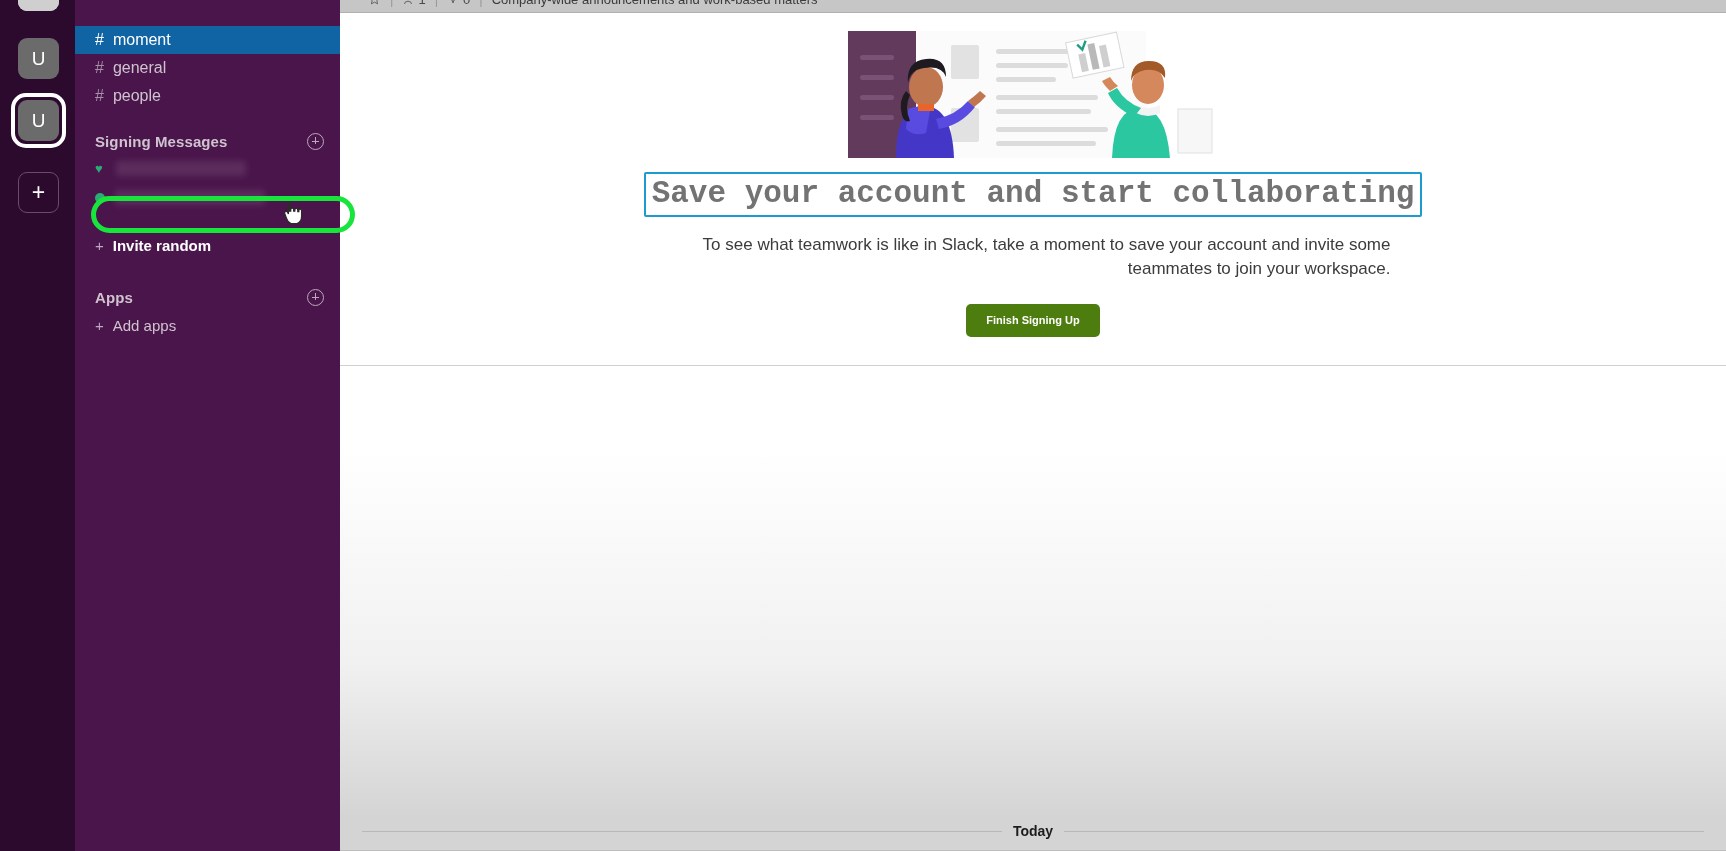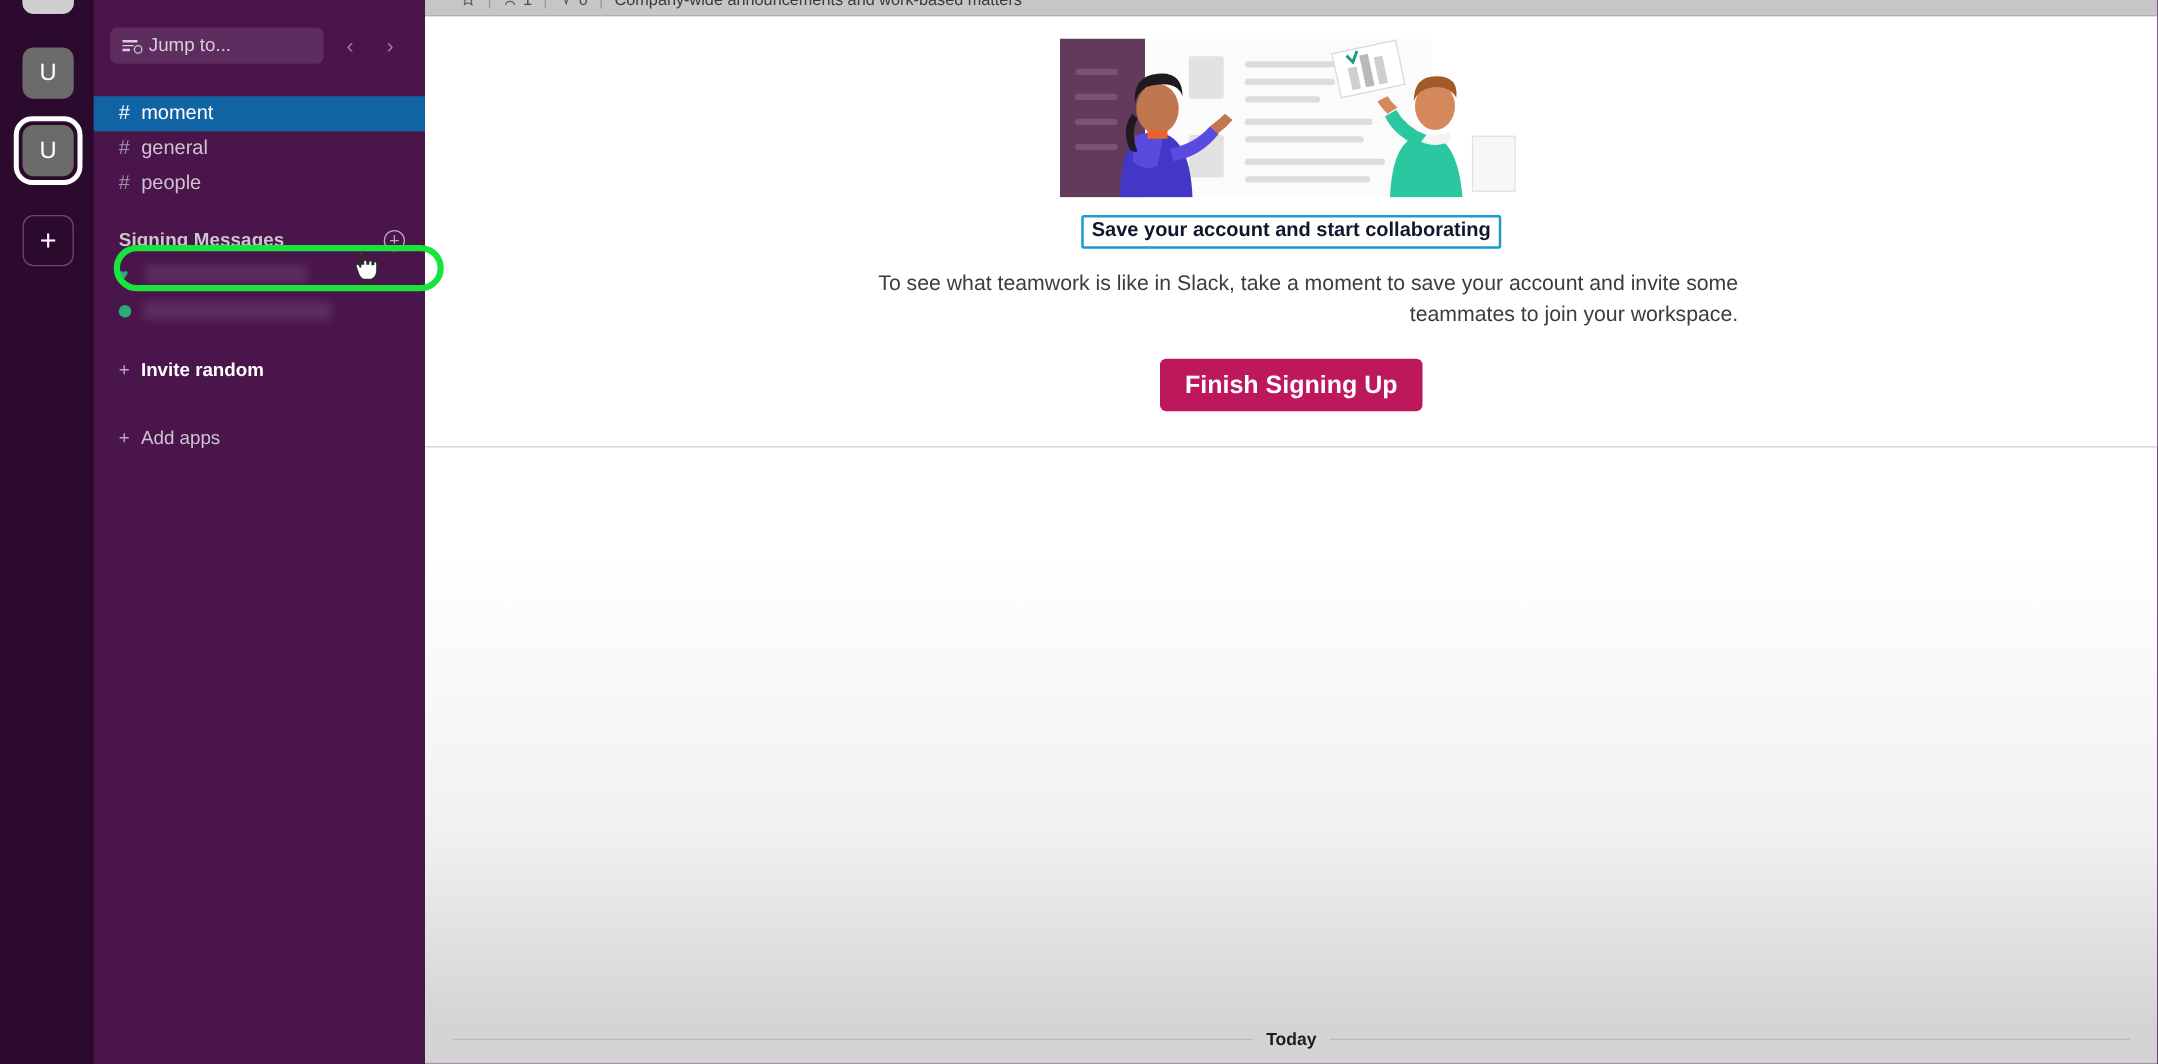--- a/index.html
+++ b/index.html
@@ -267,43 +267,44 @@
     background: #ffffff;
     overflow: hidden;
   }
   .hero-copy {
     text-align: center;
     padding: 14px 0 0 0;
     background: #ffffff;
   }
   .hero-title-wrap { display:flex; justify-content:center; }
   .hero-title {
-    font-size: 16px;
+    font-size: 31px;
     font-weight: 700;
-    color: #0f172a;
+    color: #737373;
     border: 2.5px solid #1D9BD1;
     padding: 2px 6px 3px 6px;
     border-radius: 2px;
     display: inline-block;
     line-height: 1.15;
+    font-family: Liberation Mono, monospace;
   }
   .hero-sub {
     margin: 16px auto 0 auto;
     width: 715px;
     font-size: 17px;
     line-height: 1.45;
     color: #3c3c3c;
     text-align: right;
   }
   .hero-cta-wrap { padding: 22px 0 28px 0; }
   .cta {
     display: inline-block;
-    background: #be185d;
+    background: #4d7c0f;
     color: #ffffff;
-    font-size: 20px;
+    font-size: 11px;
     font-weight: 700;
     padding: 11px 20px;
     border-radius: 5px;
     border: none;
     line-height: 1;
   }
   .hero-rule {
     height: 1px;
     background: #d0d0d0;
     margin: 0;
@@ -347,39 +348,20 @@
       <span>U</span>
     </div>
     <div class="rail-focus"></div>
     <div class="rail-add">
       <span>+</span>
     </div>
   </div>
 
   <div class="sidebar">
 
-    <div class="sidebar-top">
-      <div class="jumpto">
-        <span class="jump-icon">
-          <i></i>
-            <i></i>
-            <i></i>
-            <span class="mag"></span>
-        </span>
-        <span>Jump to...</span>
-      </div>
-      <div class="navarrows">
-        <div class="navbtn">
-          <span>‹</span>
-        </div>
-        <div class="navbtn">
-          <span>›</span>
-        </div>
-      </div>
-    </div>
 
     <div class="spacer-24"></div>
 
 
     <div class="chan-list">
       <div class="chan active">
         <span class="hash">#</span>
         <span>moment</span>
       </div>
       <div class="chan">
@@ -417,20 +399,24 @@
 
     <div class="spacer-18"></div>
 
     <div class="sb-action">
       <span class="pl">+</span>
       <span>Invite random</span>
     </div>
 
     <div class="spacer-24"></div>
 
+    <div class="section-head">
+      <span>Apps</span>
+      <span class="plus-circle"></span>
+    </div>
 
     <div class="sb-action light">
       <span class="pl">+</span>
       <span>Add apps</span>
     </div>
 
   </div>
 
   <div class="main">
 

